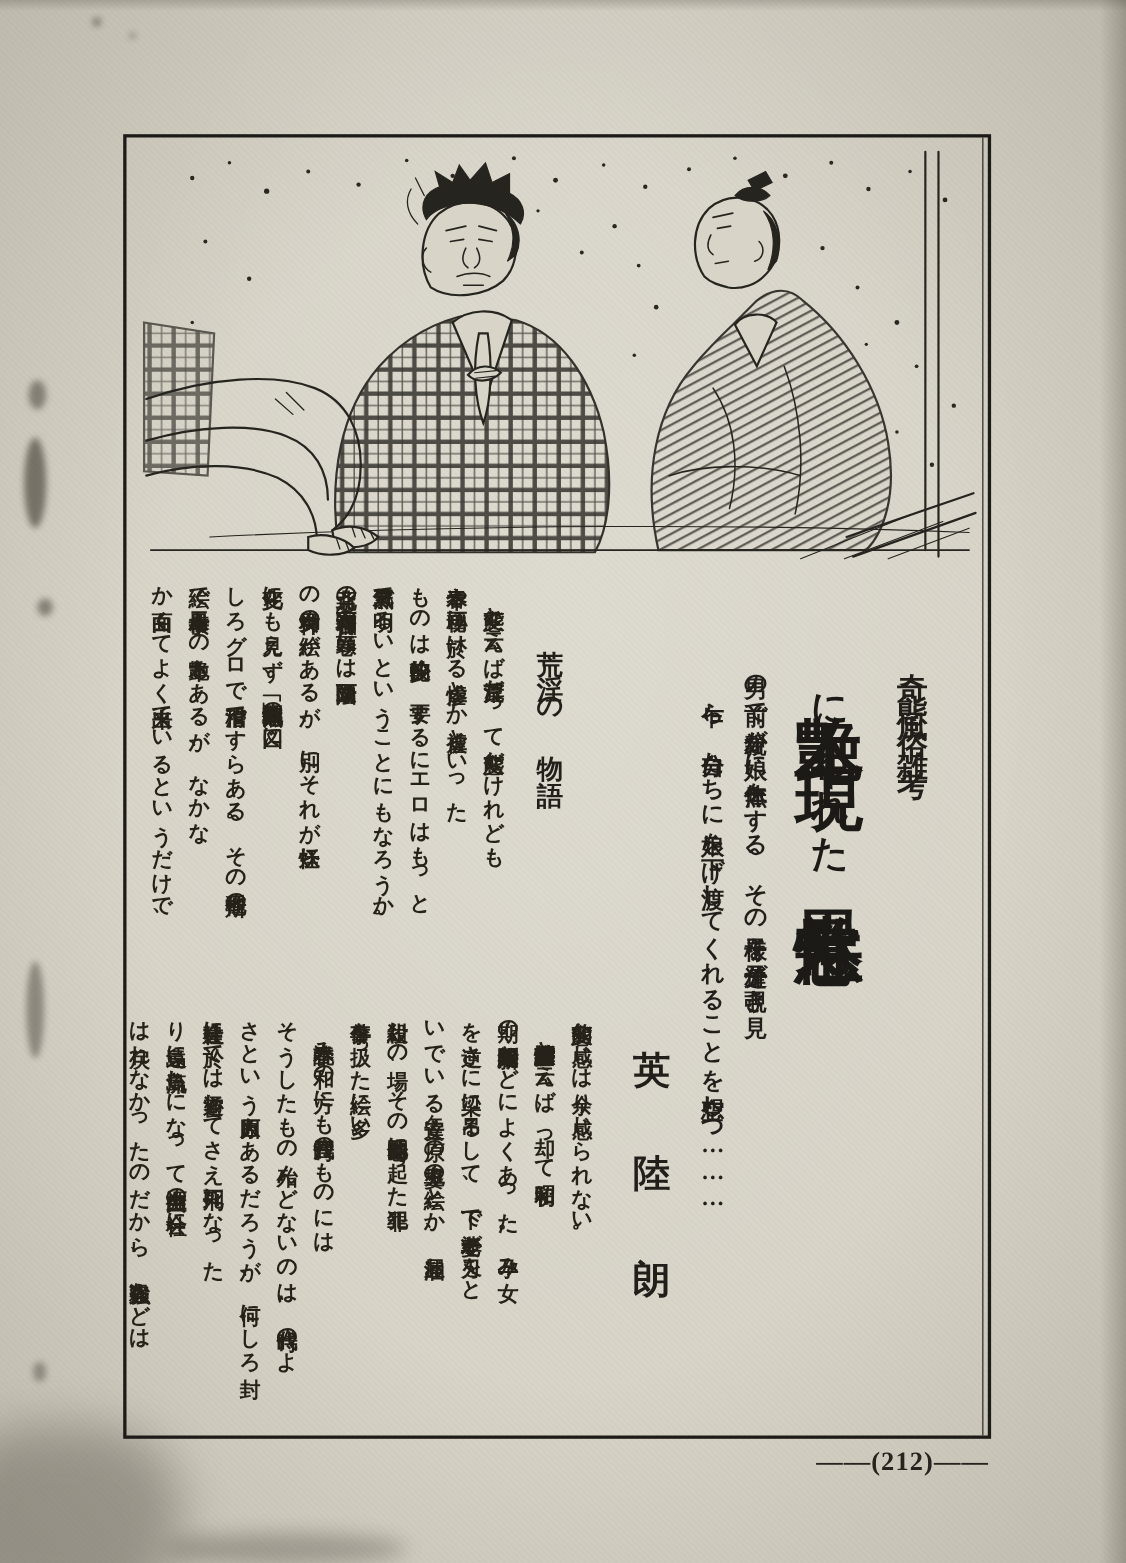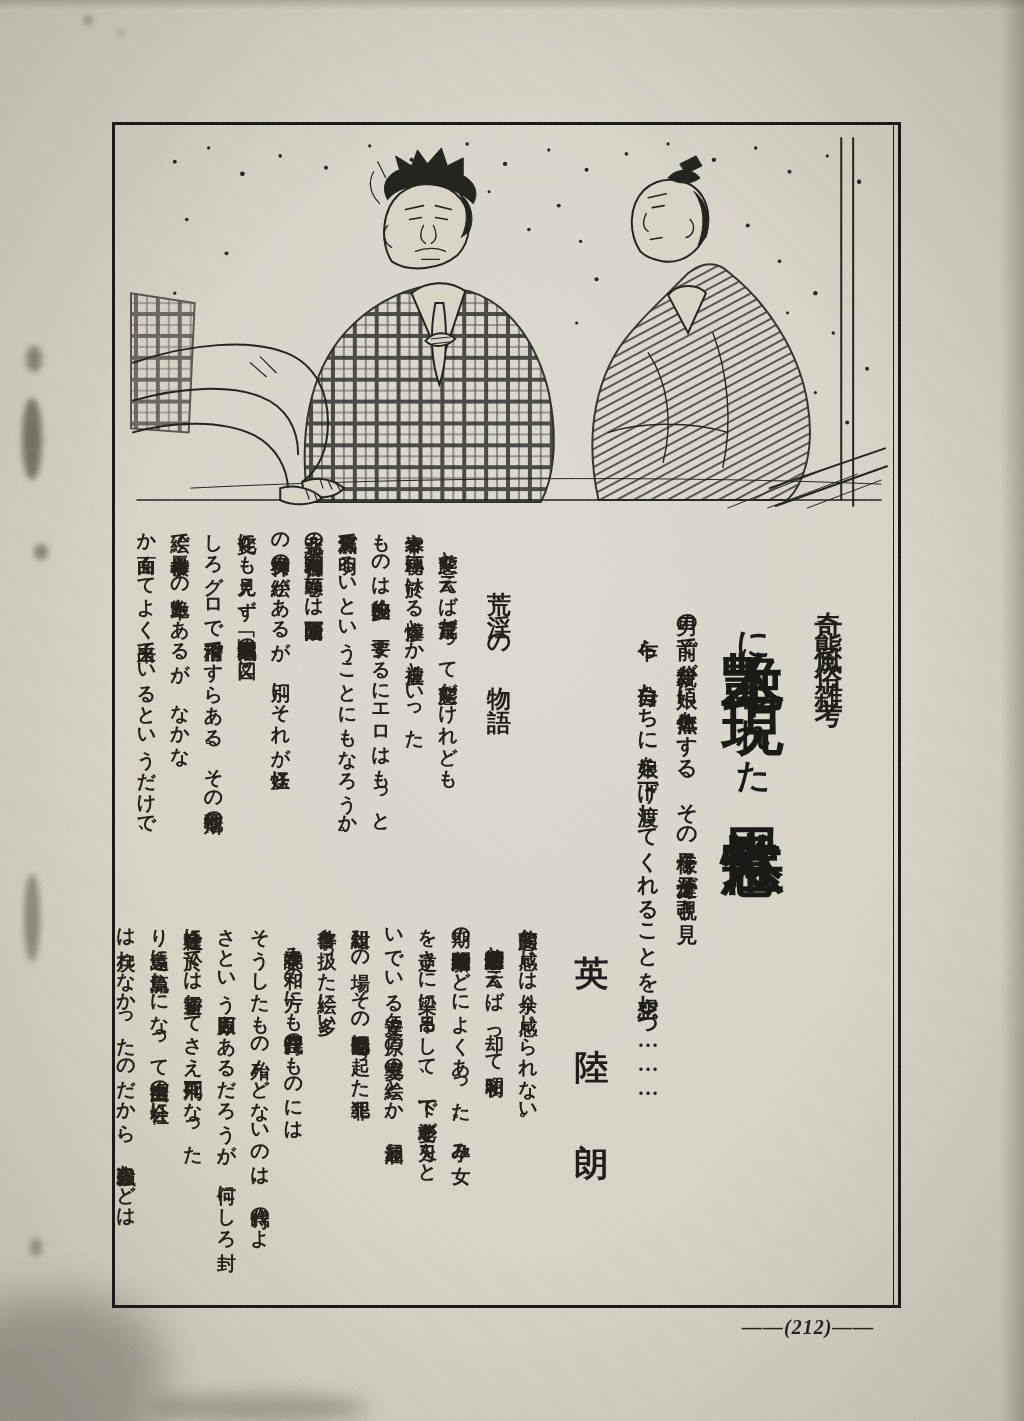--- a/index.html
+++ b/index.html
@@ -42,21 +42,21 @@
   }
   .section-col{
     left:476px;top:572px;height:245px;width:46px;line-height:46px;
     font-size:24px;font-weight:700;letter-spacing:.95em;
   }
   .body-upper{left:127px;top:520px;width:338px;height:398px;}
   .body-lower{left:109px;top:915px;width:436px;height:398px;}
   .bcol{line-height:33.5px;font-size:19px;font-weight:600;color:#262219;}
   .pagenum{
     position:absolute;left:742px;top:1316px;width:180px;
-    font-size:20px;font-weight:600;letter-spacing:1px;color:#27241f;font-style:italic;
+    font-size:24px;font-weight:600;letter-spacing:1px;color:#27241f;
   }
   
   .sm{position:absolute;background:#3c382f;border-radius:50%;filter:blur(3px);}
   .sm1{left:26px;top:346px;width:16px;height:26px;opacity:.5;}
   .sm2{left:22px;top:398px;width:20px;height:82px;opacity:.6;}
   .sm3{left:34px;top:544px;width:14px;height:16px;opacity:.5;}
   .sm4{left:24px;top:874px;width:16px;height:88px;opacity:.45;}
   .sm5{left:30px;top:1238px;width:12px;height:18px;opacity:.4;}
   .sm6{left:-46px;top:1296px;width:210px;height:170px;filter:blur(22px);opacity:.33;border-radius:40%;}
   .sm7{left:150px;top:1394px;width:220px;height:28px;filter:blur(9px);opacity:.32;}

